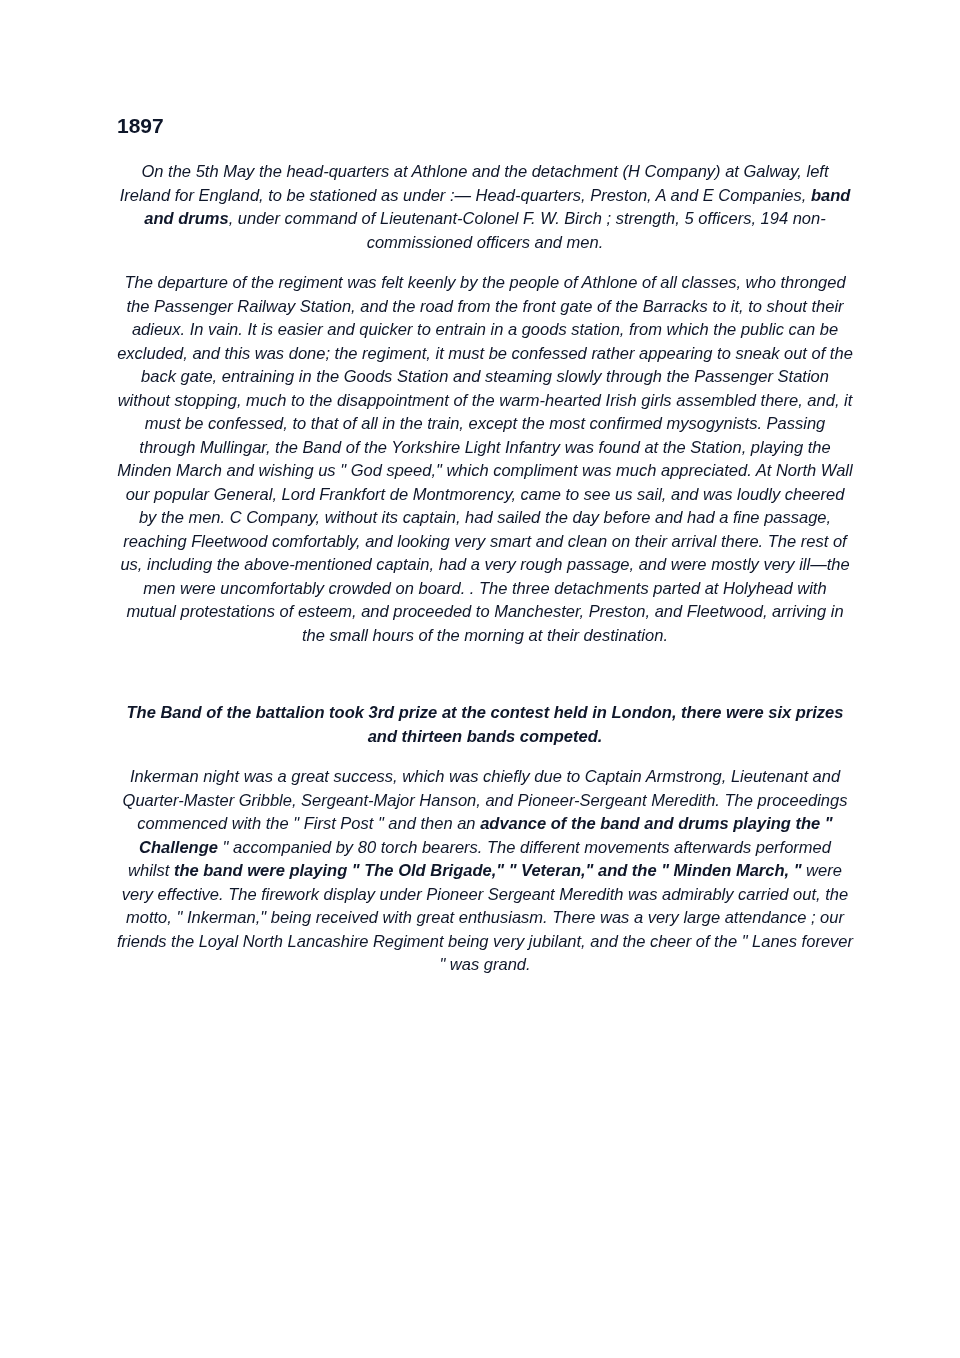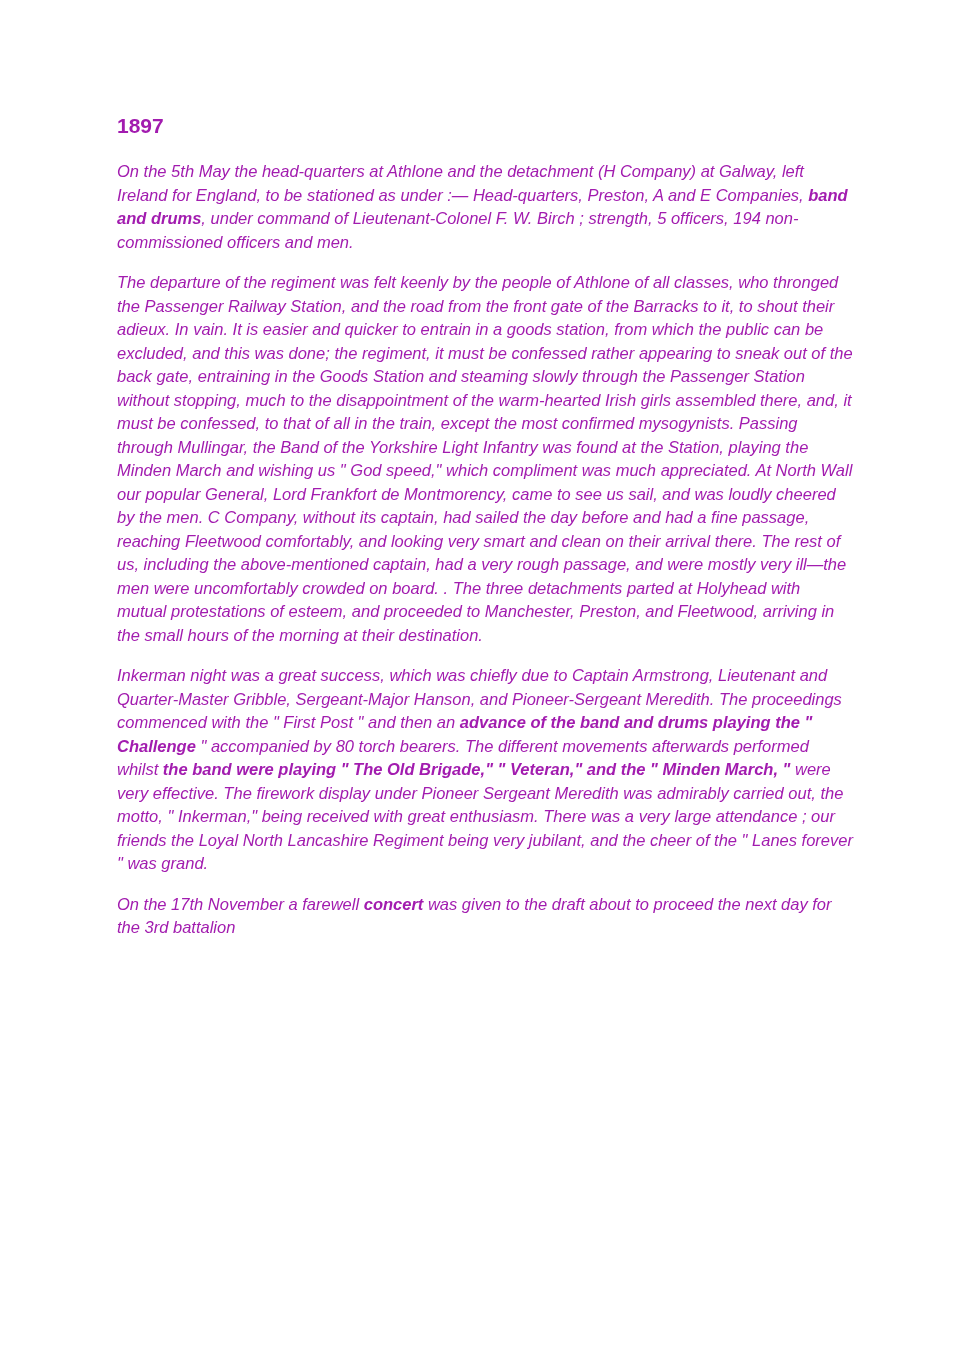--- a/index.html
+++ b/index.html
@@ -7,21 +7,21 @@
     padding: 0;
     background: #ffffff;
   }
   .page {
     position: relative;
     width: 960px;
     height: 1162px;
     background: #ffffff;
     overflow: hidden;
     font-family: "Liberation Sans", "DejaVu Sans", sans-serif;
-    color: #a21caf;
+    color: #0f172a;
   }
   .content {
     box-sizing: border-box;
     width: 960px;
     padding: 114px 107px 0 117px;
   }
   .year-heading {
     font-size: 21px;
     line-height: 24px;
     font-weight: 700;
@@ -29,21 +29,21 @@
     margin: 0 0 22px 0;
   }
   .year-heading.spaced {
     margin-top: 55px;
   }
   .body-text {
     font-style: italic;
     font-size: 16.5px;
     line-height: 23.5px;
     margin: 8px 0 17px 0;
-    text-align: left;
+    text-align: center;
   }
   .body-text .b {
     font-weight: 700;
   }
   .body-text.emphasis {
     font-weight: 700;
     margin-top: 54px;
   }
   .body-text.last {
     margin-bottom: 0;
@@ -54,20 +54,20 @@
 
 <div class="page">
   <div class="content">
 
     <h2 class="year-heading">1897</h2>
 
     <p class="body-text"><span>On the 5th May the head-quarters at Athlone and the detachment (H Company) at Galway, left Ireland for England, to be stationed as under :— Head-quarters, Preston, A and E Companies, </span><span class="b">band and drums</span><span>, under command of Lieutenant-Colonel F. W. Birch ; strength, 5 officers, 194 non-commissioned officers and men.</span></p>
 
     <p class="body-text"><span>The departure of the regiment was felt keenly by the people of Athlone of all classes, who thronged the Passenger Railway Station, and the road from the front gate of the Barracks to it, to shout their adieux. In vain. It is easier and quicker to entrain in a goods station, from which the public can be excluded, and this was done; the regiment, it must be confessed rather appearing to sneak out of the back gate, entraining in the Goods Station and steaming slowly through the Passenger Station without stopping, much to the disappointment of the warm-hearted Irish girls assembled there, and, it must be confessed, to that of all in the train, except the most confirmed mysogynists. Passing through Mullingar, the Band of the Yorkshire Light Infantry was found at the Station, playing the Minden March and wishing us " God speed," which compliment was much appreciated. At North Wall our popular General, Lord Frankfort de Montmorency, came to see us sail, and was loudly cheered by the men. C Company, without its captain, had sailed the day before and had a fine passage, reaching Fleetwood comfortably, and looking very smart and clean on their arrival there. The rest of us, including the above-mentioned captain, had a very rough passage, and were mostly very ill—the men were uncomfortably crowded on board. . The three detachments parted at Holyhead with mutual protestations of esteem, and proceeded to Manchester, Preston, and Fleetwood, arriving in the small hours of the morning at their destination.</span></p>
 
+    <p class="body-text emphasis"><span>The Band of the battalion took 3rd prize at the contest held in London, there were six prizes and thirteen bands competed.</span></p>
 
 
     <p class="body-text"><span>Inkerman night was a great success, which was chiefly due to Captain Armstrong, Lieutenant and Quarter-Master Gribble, Sergeant-Major Hanson, and Pioneer-Sergeant Meredith. The proceedings commenced with the " First Post " and then an </span><span class="b">advance of the band and drums playing the " Challenge</span><span> " accompanied by 80 torch bearers. The different movements afterwards performed whilst </span><span class="b">the band were playing " The Old Brigade," " Veteran," and the " Minden March, "</span><span> were very effective. The firework display under Pioneer Sergeant Meredith was admirably carried out, the motto, " Inkerman," being received with great enthusiasm. There was a very large attendance ; our friends the Loyal North Lancashire Regiment being very jubilant, and the cheer of the " Lanes forever " was grand.</span></p>
 
-    <p class="body-text last"><span>On the 17th November a farewell </span><span class="b">concert</span><span> was given to the draft about to proceed the next day for the 3rd battalion</span></p>
 
   </div>
 </div>
 
 </body></html>

